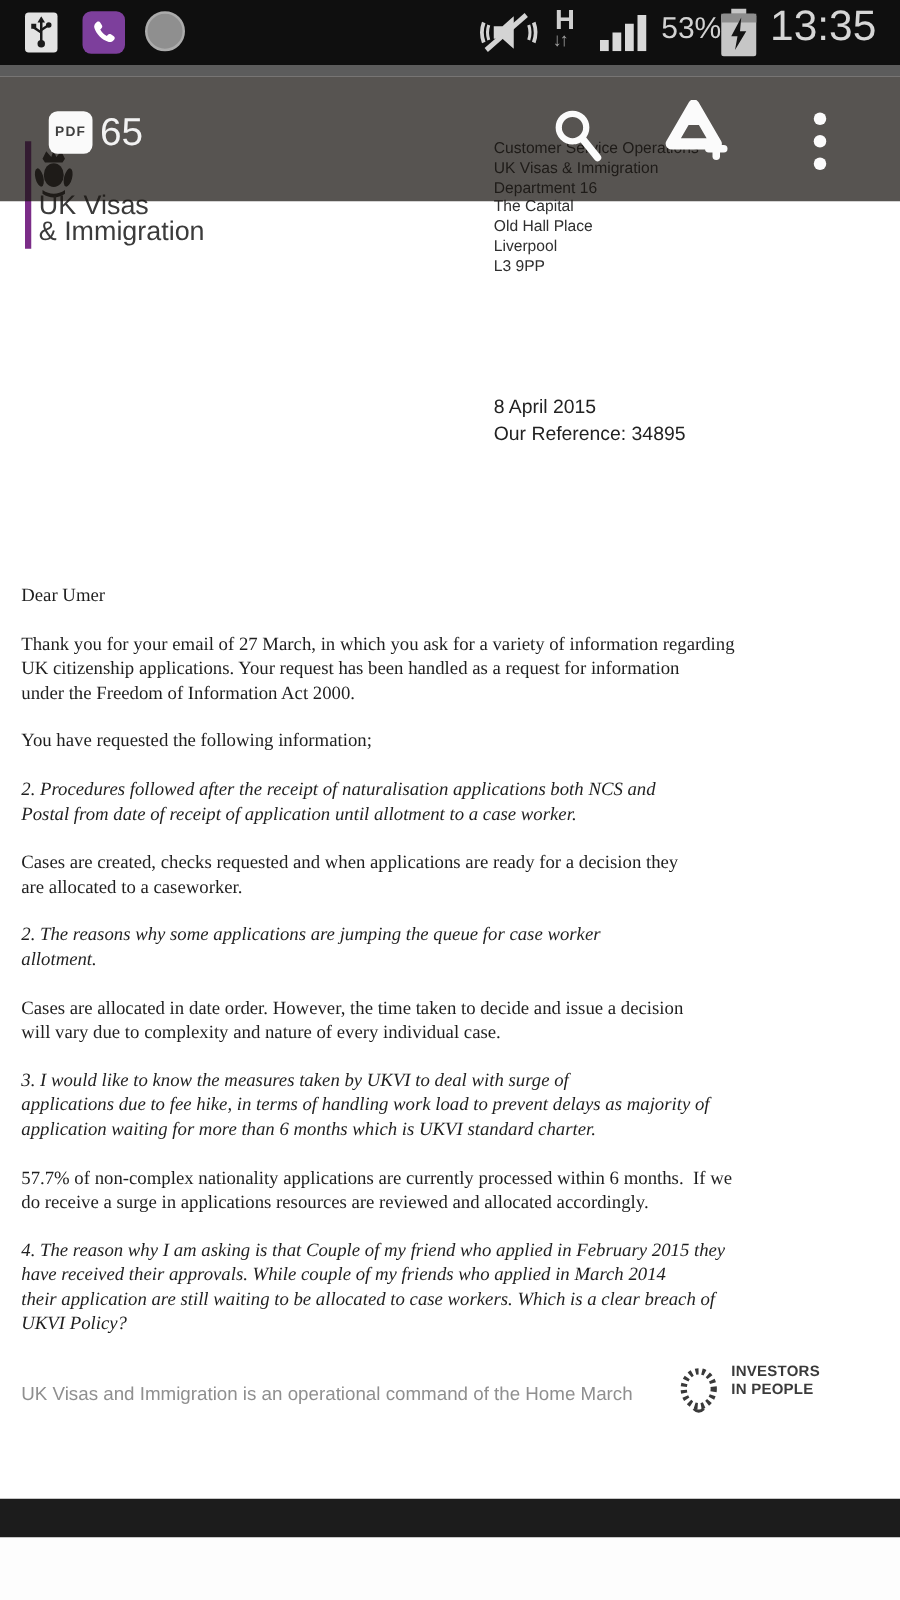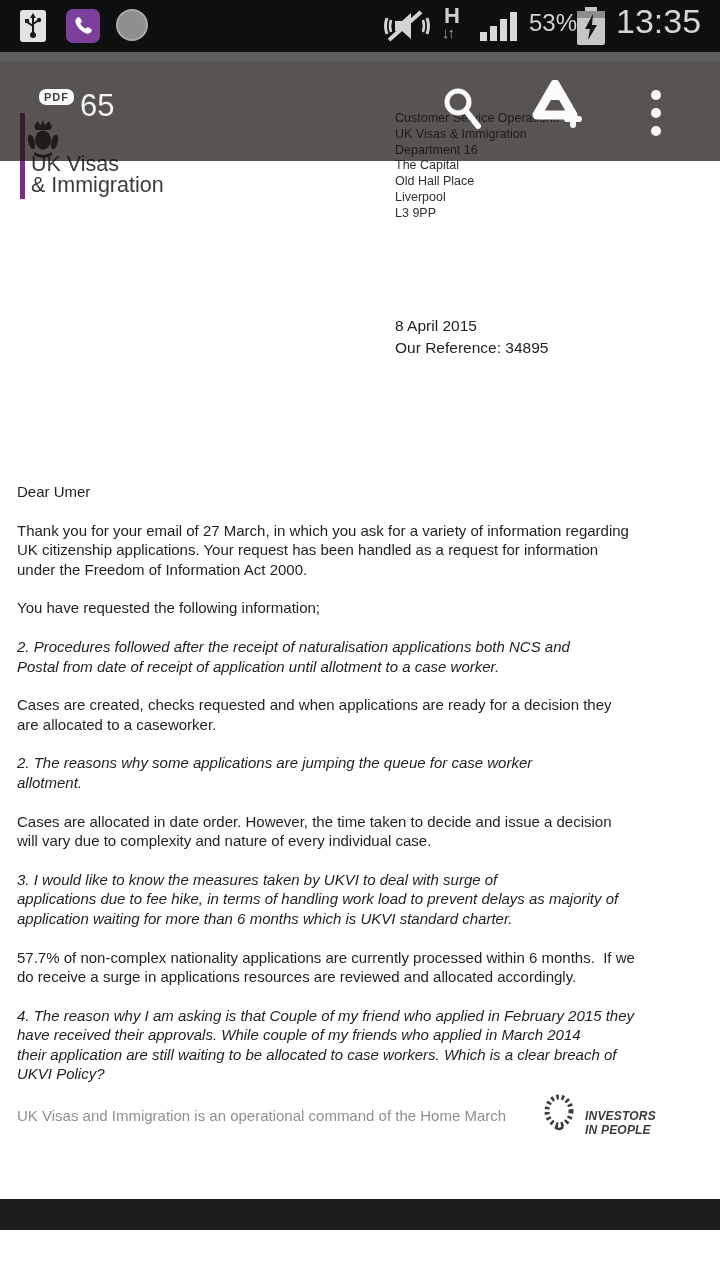--- a/index.html
+++ b/index.html
@@ -19,21 +19,21 @@
   .sb-h{left:444px;top:4px;color:#cfcfcf;font-size:22px;font-weight:bold;line-height:24px;}
   .sb-arrows{left:442px;top:24px;color:#9f9f9f;font-size:15px;letter-spacing:-2px;}
   .sb-pct{left:529px;top:9px;color:#d2d2d2;font-size:24px;}
   .sb-time{left:616px;top:2px;color:#d6d6d6;font-size:34px;letter-spacing:0px;}
   .sb-batt{left:576px;top:6px;width:30px;height:40px;}
 
   
   .topstrip{left:0;top:52px;width:720px;height:9px;background:#5c5c5c;z-index:30;}
   .toolbar-overlay{left:0;top:61px;width:720px;height:100px;
                    background:rgba(24,20,16,0.73);z-index:20;}
-  .pdf-badge{left:39px;top:89px;width:35px;height:16px;background:#fafafa;border-radius:7px;
+  .pdf-badge{left:39px;top:89px;width:35px;height:34px;background:#fafafa;border-radius:7px;
              z-index:25;display:flex;align-items:center;justify-content:center;
              font-size:11px;font-weight:bold;letter-spacing:1px;color:#3f3f3f;}
   .pdf-count{left:80px;top:88px;z-index:25;color:#f2f2f2;font-size:31px;}
   .tb-search{left:438px;top:84px;z-index:25;}
   .tb-drive{left:528px;top:80px;z-index:25;}
   .tb-menu{left:651px;top:90px;z-index:25;width:12px;display:flex;flex-direction:column;gap:8px;}
   .tb-menu .dot{width:10px;height:10px;border-radius:50%;background:#fbfbfb;}
 
   
   .page1{left:0;top:61px;width:720px;height:1138px;background:#ffffff;z-index:5;}
@@ -47,26 +47,26 @@
              white-space:pre-wrap;}
   .addr{left:395px;top:50px;font-size:12.5px;line-height:15.8px;color:#2f2f2f;
         white-space:pre-wrap;}
   .recipient{left:22px;top:258px;font-size:15.5px;line-height:21.5px;color:#222;
              white-space:pre-wrap;}
   .dateref{left:395px;top:254px;font-size:15.5px;line-height:21.5px;color:#222;
            white-space:pre-wrap;}
 
   
   .body-text{left:17px;top:407px;width:700px;font-size:15px;line-height:19.6px;color:#1f1f1f;}
-  .para{white-space:pre-wrap;margin:14px 0 19px 0;}
+  .para{white-space:pre-wrap;margin:0 0 19px 0;font-family:Liberation Serif, serif;}
   .para.italic{font-style:italic;}
 
   
   .footer-text{left:17px;top:1046px;font-size:15px;color:#8f8f8f;}
-  .iip{left:541px;top:1030px;display:flex;align-items:flex-end;gap:8px;font-style:italic;}
+  .iip{left:541px;top:1030px;display:flex;align-items:flex-start;gap:8px;}
   .iip-text{font-size:12px;line-height:13.5px;font-weight:bold;color:#3a3a3a;
             letter-spacing:0.2px;white-space:pre-wrap;}
 </style>
 </head>
 <body>
 
 <div class="abs statusbar">
   <div class="abs sb-usb">
     <svg width="18" height="26" viewBox="0 0 18 26">
       <g stroke="#1a1a1a" stroke-width="2" fill="#1a1a1a">

